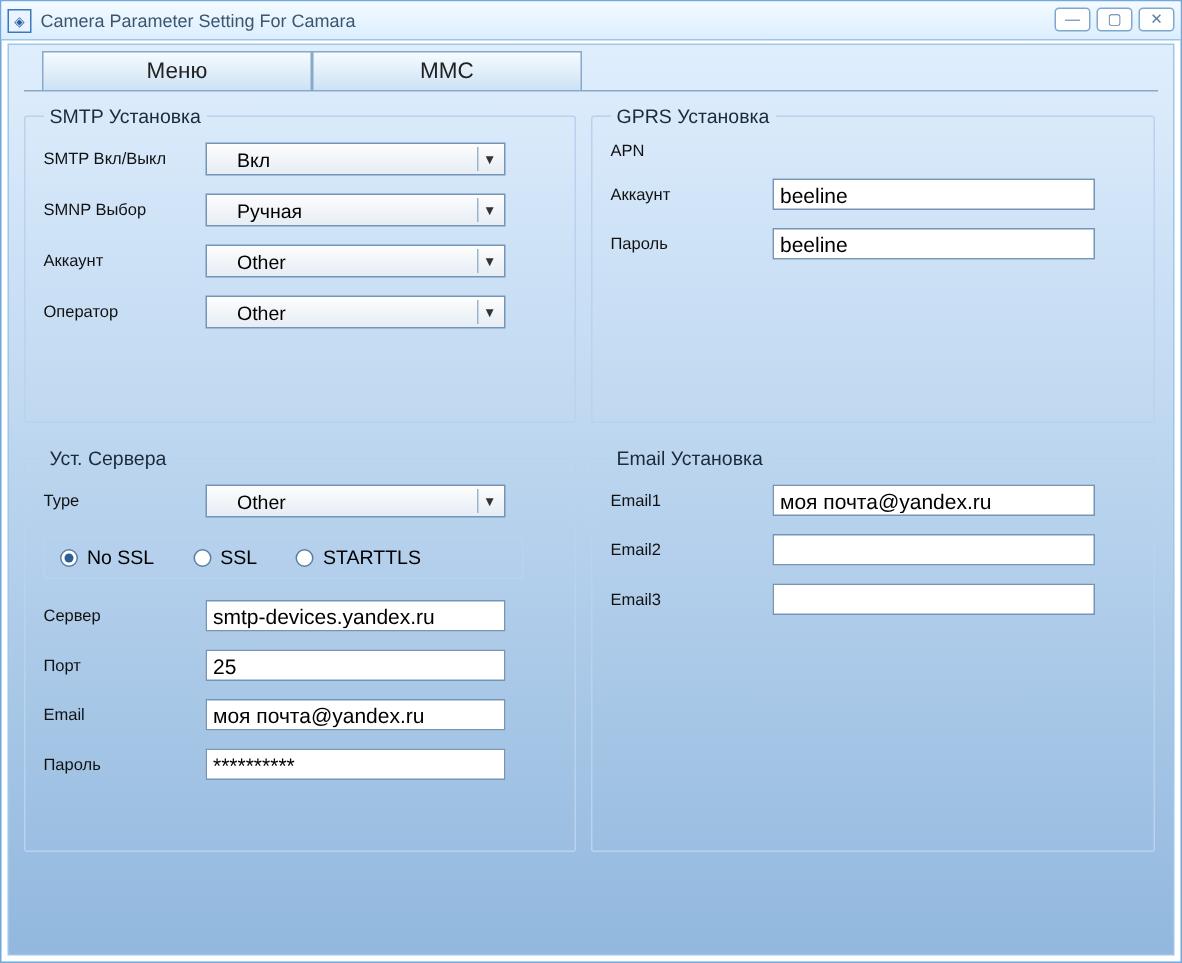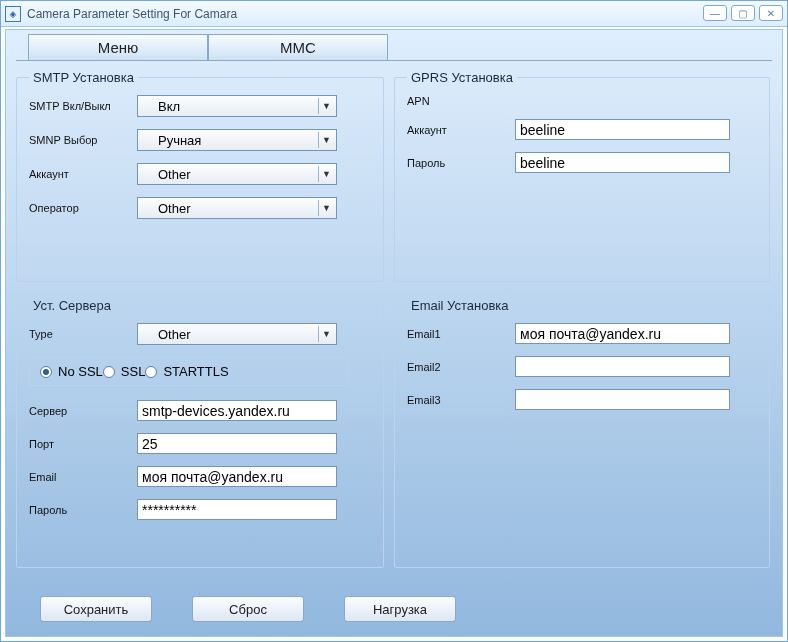--- a/index.html
+++ b/index.html
@@ -57,21 +57,21 @@
   .sel .arrow{
     position:absolute;right:2px;top:2px;width:16px;height:16px;
     display:flex;align-items:center;justify-content:center;
     border-left:1px solid #9bb5cf;font-size:9px;color:#333;
   }
   input.txt {
     width:215px;height:21px;border:1px solid #7495b7;background:#fff;
     padding:0 4px;font-size:14px;color:#000;
   }
   .radio-row{
-    border:1px solid #b9d2ee; display:flex;padding:6px 10px;
+    border:1px solid #b9d2ee; display:flex;gap:26px;padding:6px 10px;
     width:320px;margin-bottom:14px;align-items:center;
   }
   .radio-item{display:flex;align-items:center;gap:6px;font-size:14px;}
   .radio-dot{
     width:12px;height:12px;border:1px solid #5b7fa3;border-radius:50%;
     display:inline-flex;align-items:center;justify-content:center;background:#fff;
   }
   .radio-dot.checked::after{content:"";width:6px;height:6px;border-radius:50%;background:#2e5e94;}
   .disabled-label{color:#9dadc0;}
   .buttons-row{ position:absolute; left:34px; bottom:14px; display:flex; gap:40px;}
@@ -202,19 +202,14 @@
           <input class="txt" value="" style="">
         </div>
         <div class="row" style="margin-bottom:0">
           <label class="lab disabled-label">Email3</label>
           <input class="txt" value="" style="">
         </div>
       </fieldset>
 
     </div>
 
-    <div class="buttons-row">
-      <button class="btn">Сохранить</button>
-      <button class="btn">Сброс</button>
-      <button class="btn">Нагрузка</button>
-    </div>
   </div>
 </div>
 
 </body></html>

